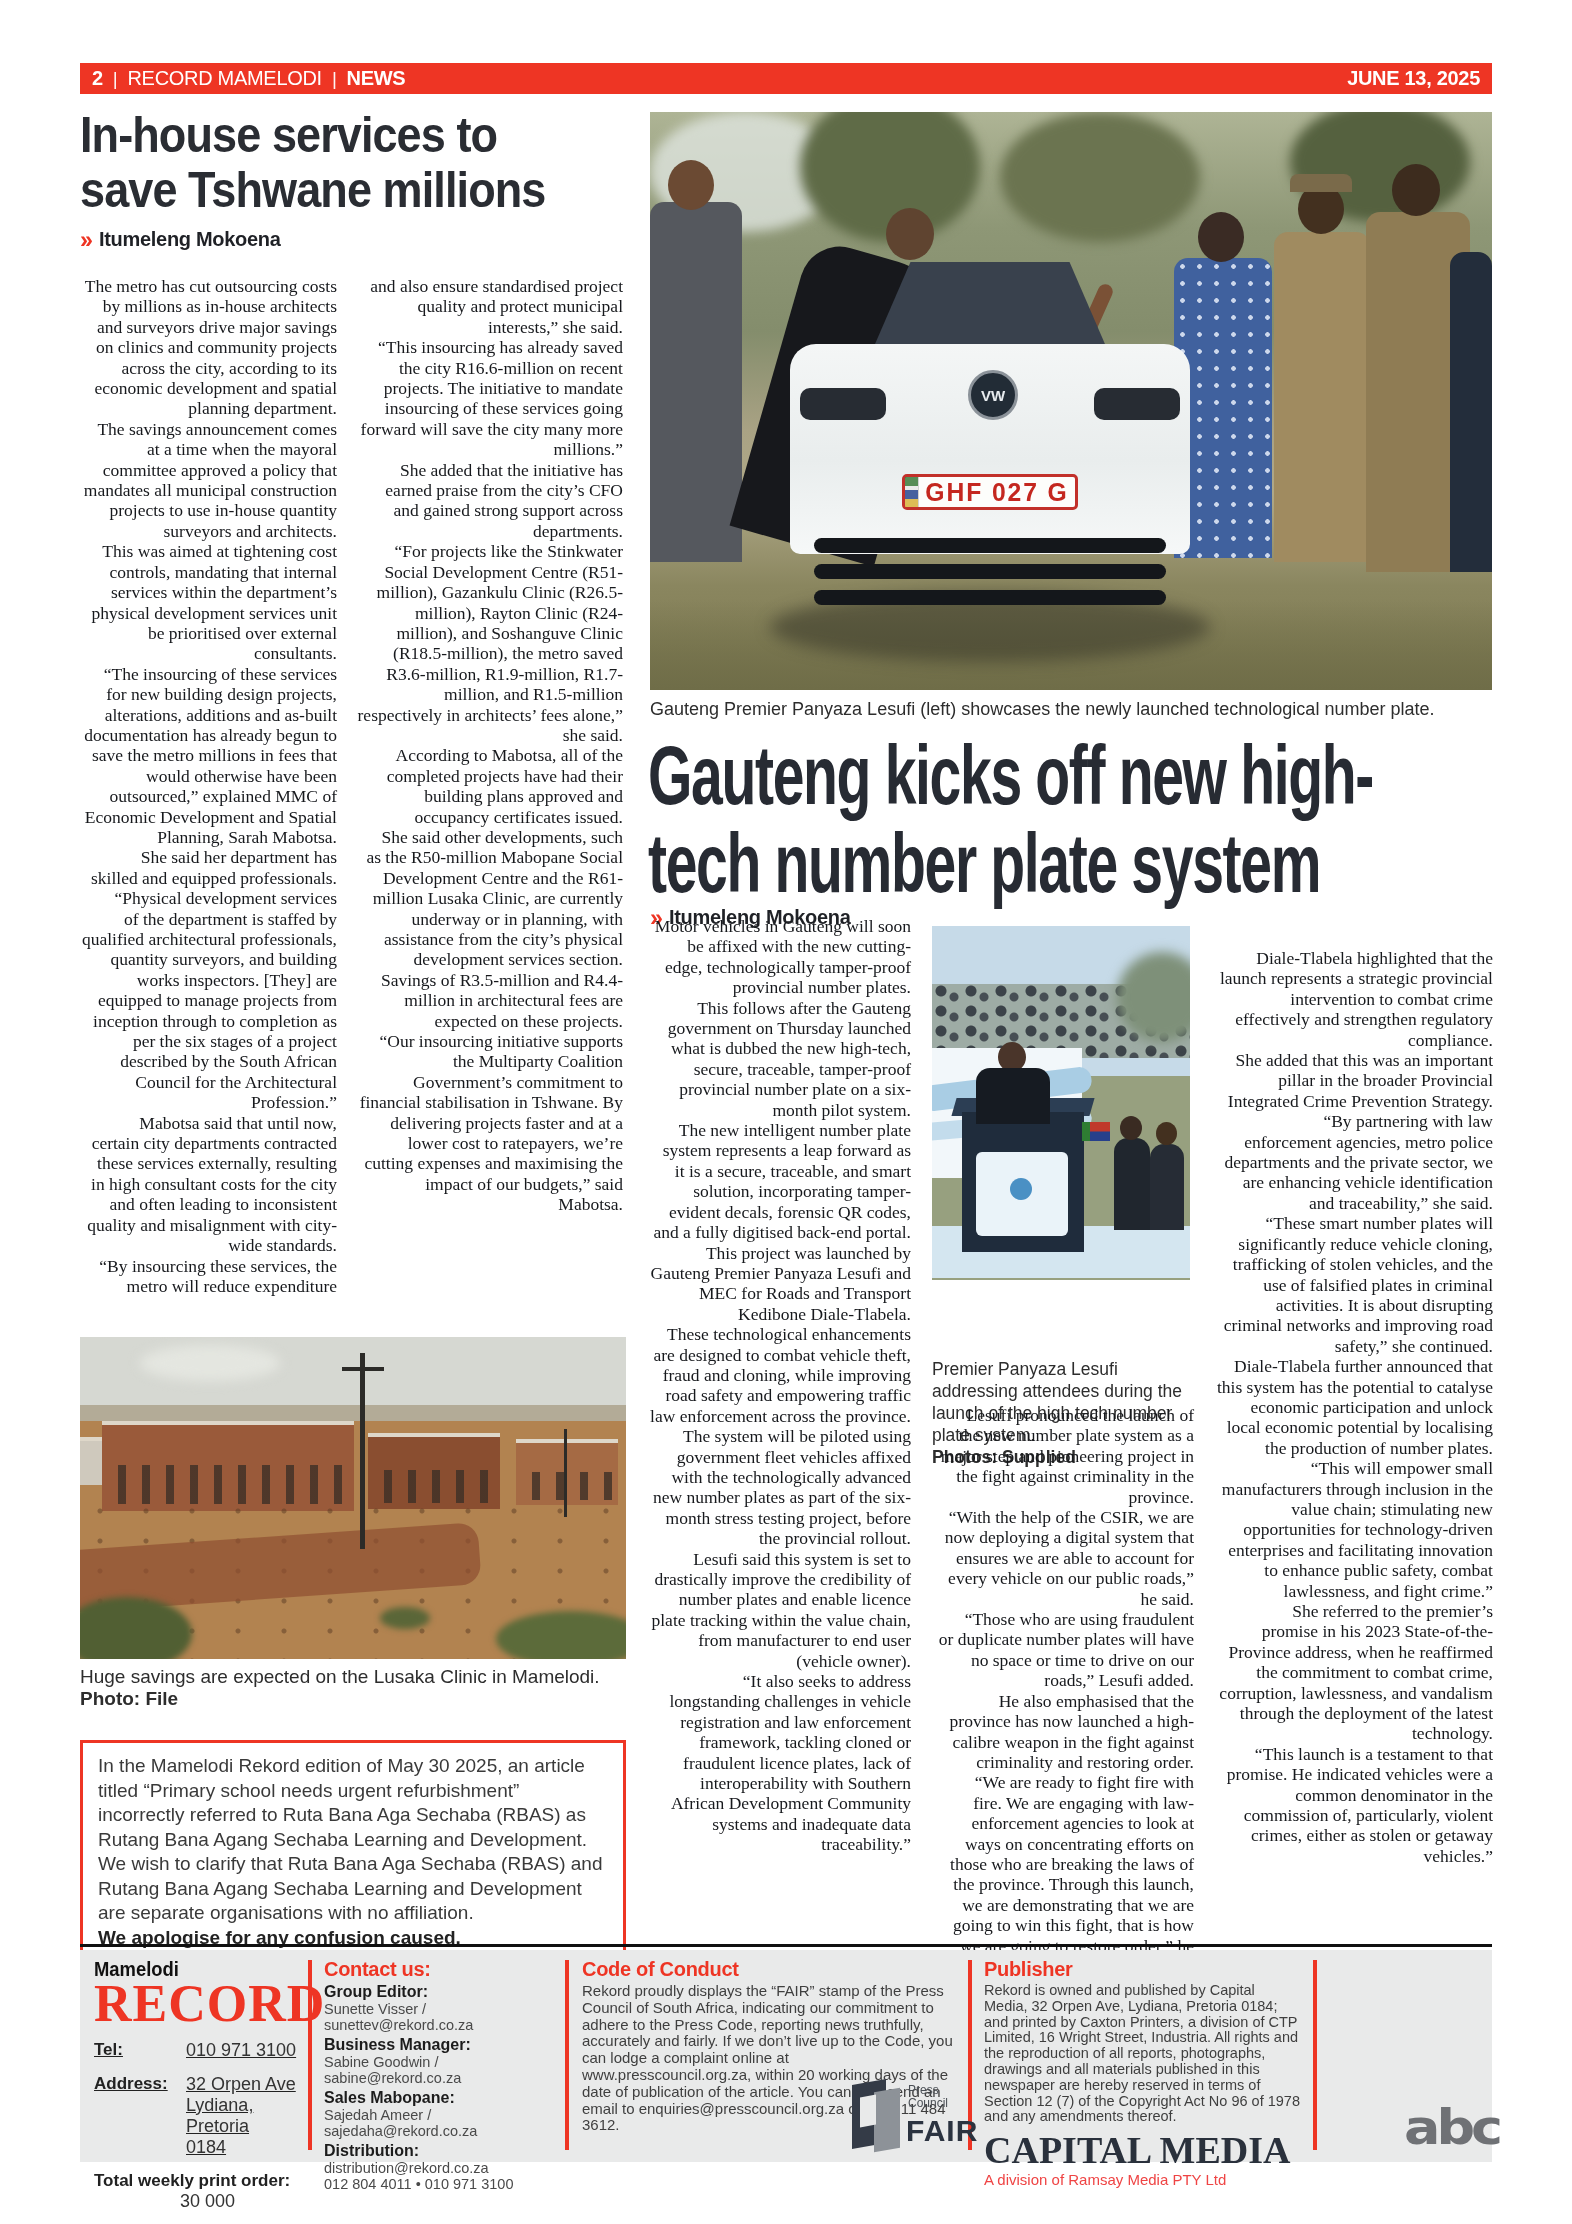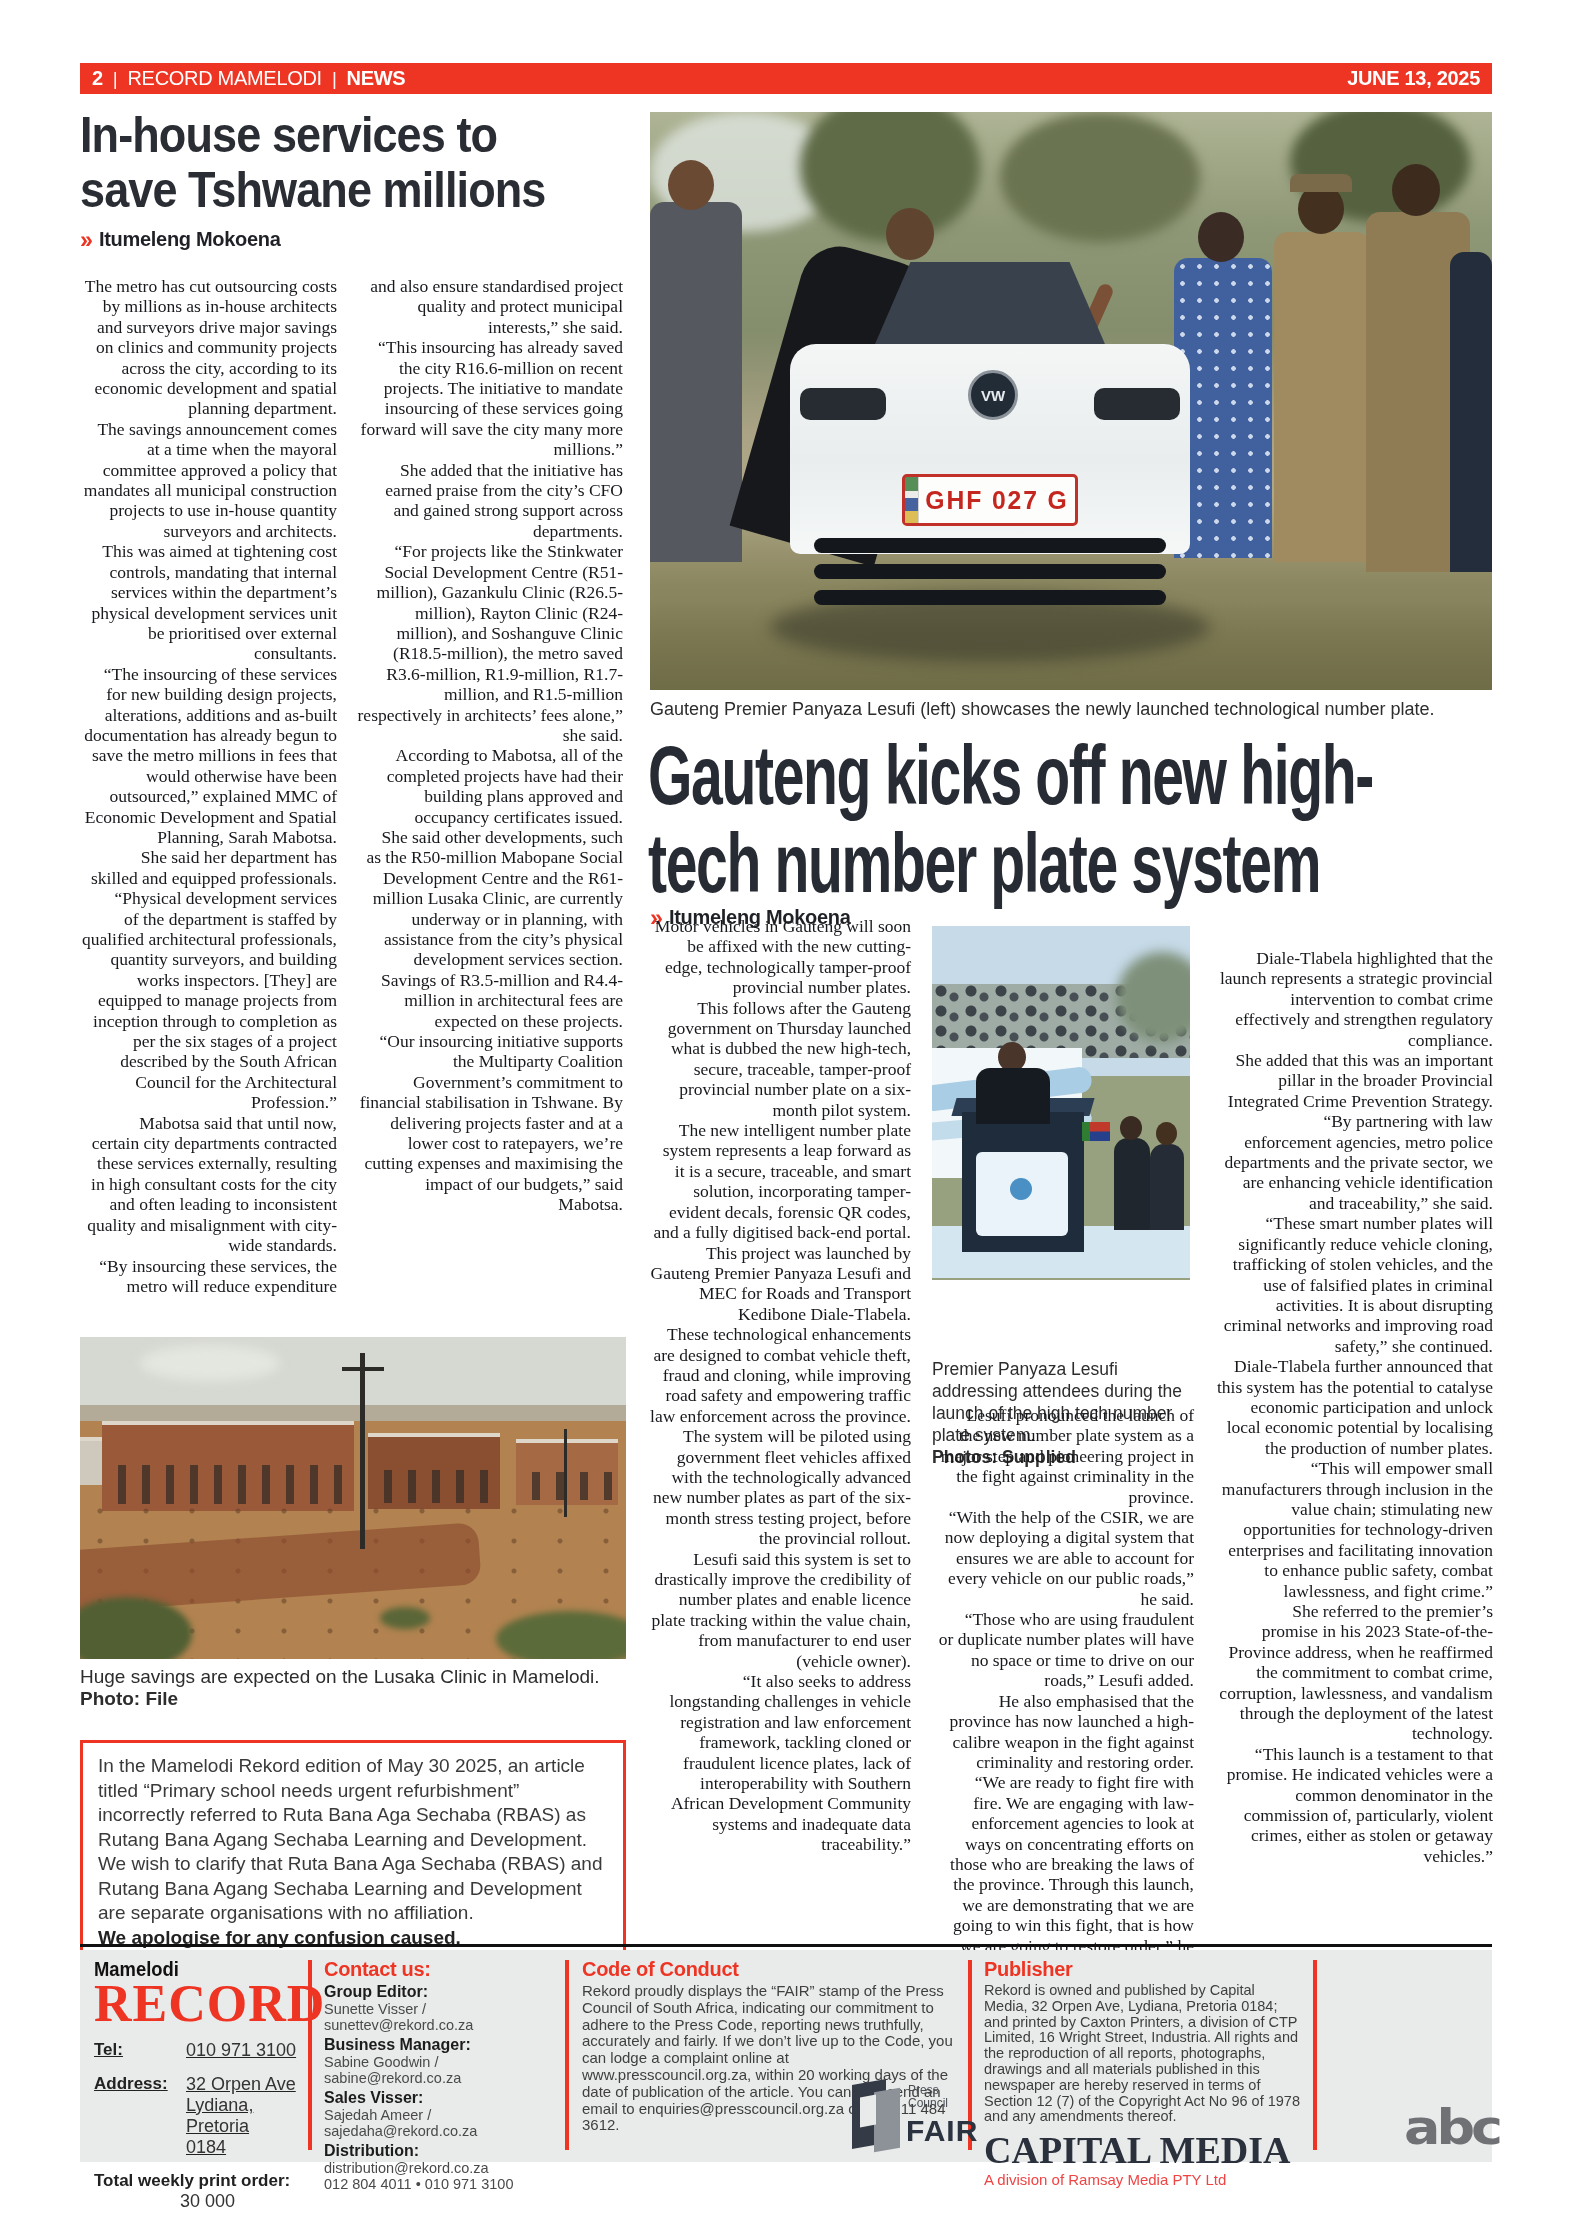--- a/index.html
+++ b/index.html
@@ -41,21 +41,21 @@
   .figure{position:absolute;border-radius:14px 14px 0 0;}
   .head{position:absolute;border-radius:50%;}
   .car{position:absolute;left:140px;top:150px;width:400px;height:400px;}
   .car-shadow{position:absolute;left:-20px;top:330px;width:440px;height:70px;border-radius:50%;background:rgba(40,40,30,.45);filter:blur(8px);}
   .windshield{position:absolute;left:58px;top:0;width:284px;height:92px;background:#39414d;
       clip-path:polygon(8% 100%,22% 0,78% 0,92% 100%);}
   .car-body{position:absolute;left:0;top:82px;width:400px;height:210px;background:linear-gradient(180deg,#f4f6f6,#e9eded 55%,#f6f8f8);border-radius:26px 26px 10px 10px;}
   .vw-badge{position:absolute;left:178px;top:108px;width:44px;height:44px;border-radius:50%;background:#222c36;
       border:3px solid #8b9299;color:#e8ecef;font-weight:bold;font-size:15px;display:flex;align-items:center;justify-content:center;}
   .headlight{position:absolute;top:126px;width:86px;height:32px;background:#272c33;border-radius:10px;}
-  .plate{position:absolute;left:112px;top:212px;width:176px;height:52px;background:#fdfdfb;border:3px solid #c2302a;
+  .plate{position:absolute;left:112px;top:212px;width:176px;height:36px;background:#fdfdfb;border:3px solid #c2302a;
       border-radius:5px;display:flex;align-items:center;box-sizing:border-box;}
   .plate-flag{width:13px;height:100%;background:linear-gradient(180deg,#3b7a3a 30%,#e8e8e8 30% 45%,#27488f 45% 75%,#d8b23a 75%);opacity:.85;border-right:1px solid #ccc;}
   .plate-text{flex:1;text-align:center;color:#c4271f;font-weight:bold;font-size:26px;letter-spacing:2px;
       font-family:"Liberation Sans",sans-serif;transform:scaleX(.95);}
   .grille{position:absolute;left:24px;top:276px;width:352px;height:86px;}
   .grille .slat{position:absolute;left:0;width:100%;height:15px;border-radius:8px;background:#14171b;}
   .point-arm{position:absolute;left:428px;top:168px;width:15px;height:112px;background:#7a5136;border-radius:8px;transform:rotate(24deg);}
   
   .pd-sky{left:0;top:0;right:0;height:150px;background:#c6dae8;}
   .pd-crowd{left:0;top:58px;right:0;height:74px;background:#9aa89e;
@@ -329,21 +329,21 @@
     <div class="mprint-label">Total weekly print order:</div>
     <div class="mprint-value">30 000</div>
   </div>
 
   <div class="fcol" style="left:324px;width:232px;">
     <div class="f-title">Contact us:</div>
     <div class="fc-label">Group Editor:</div>
     <div class="fc-value">Sunette Visser / sunettev@rekord.co.za</div>
     <div class="fc-label">Business Manager:</div>
     <div class="fc-value">Sabine Goodwin / sabine@rekord.co.za</div>
-    <div class="fc-label">Sales Visser:</div>
+    <div class="fc-label">Sales Mabopane:</div>
     <div class="fc-value">Sajedah Ameer / sajedaha@rekord.co.za</div>
     <div class="fc-label">Distribution:</div>
     <div class="fc-value">distribution@rekord.co.za</div>
     <div class="fc-value">012 804 4011 • 010 971 3100</div>
   </div>
 
   <div class="fcol" style="left:582px;width:376px;">
     <div class="f-title">Code of Conduct</div>
     <div class="f-body" style="width:372px;">Rekord proudly displays the “FAIR” stamp of the Press Council of South Africa, indicating our commitment to adhere to the Press Code, reporting news truthfully, accurately and fairly. If we don’t live up to the Code, you can lodge a complaint online at www.presscouncil.org.za, within 20 working days of the date of publication of the article. You can also send an email to enquiries@presscouncil.org.za or call 011 484 3612.</div>
   </div>

